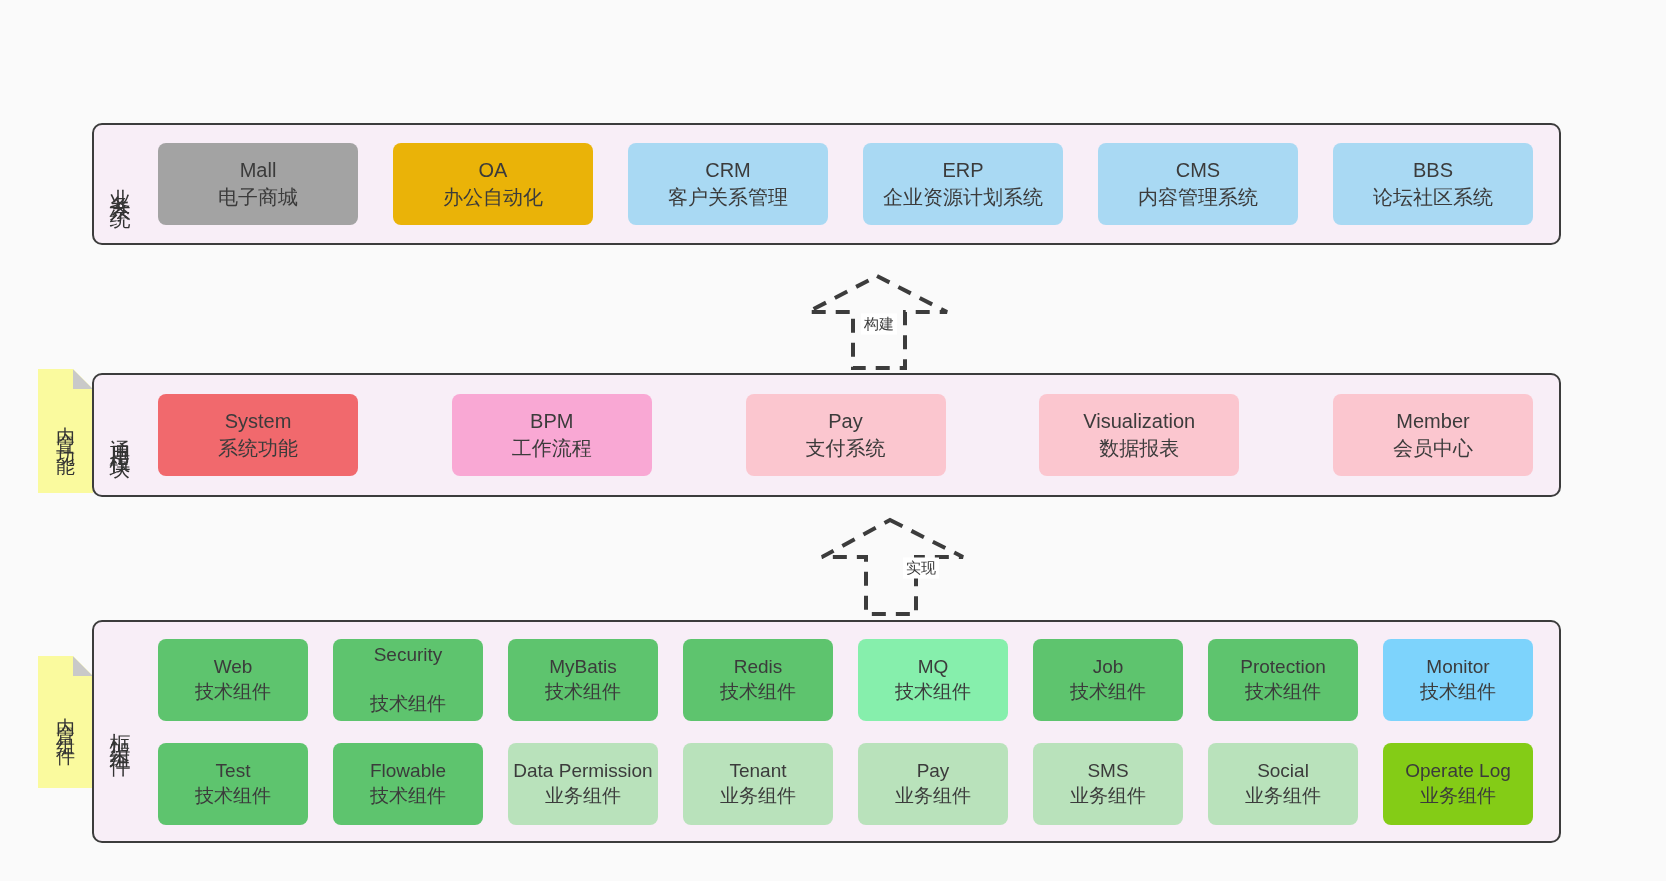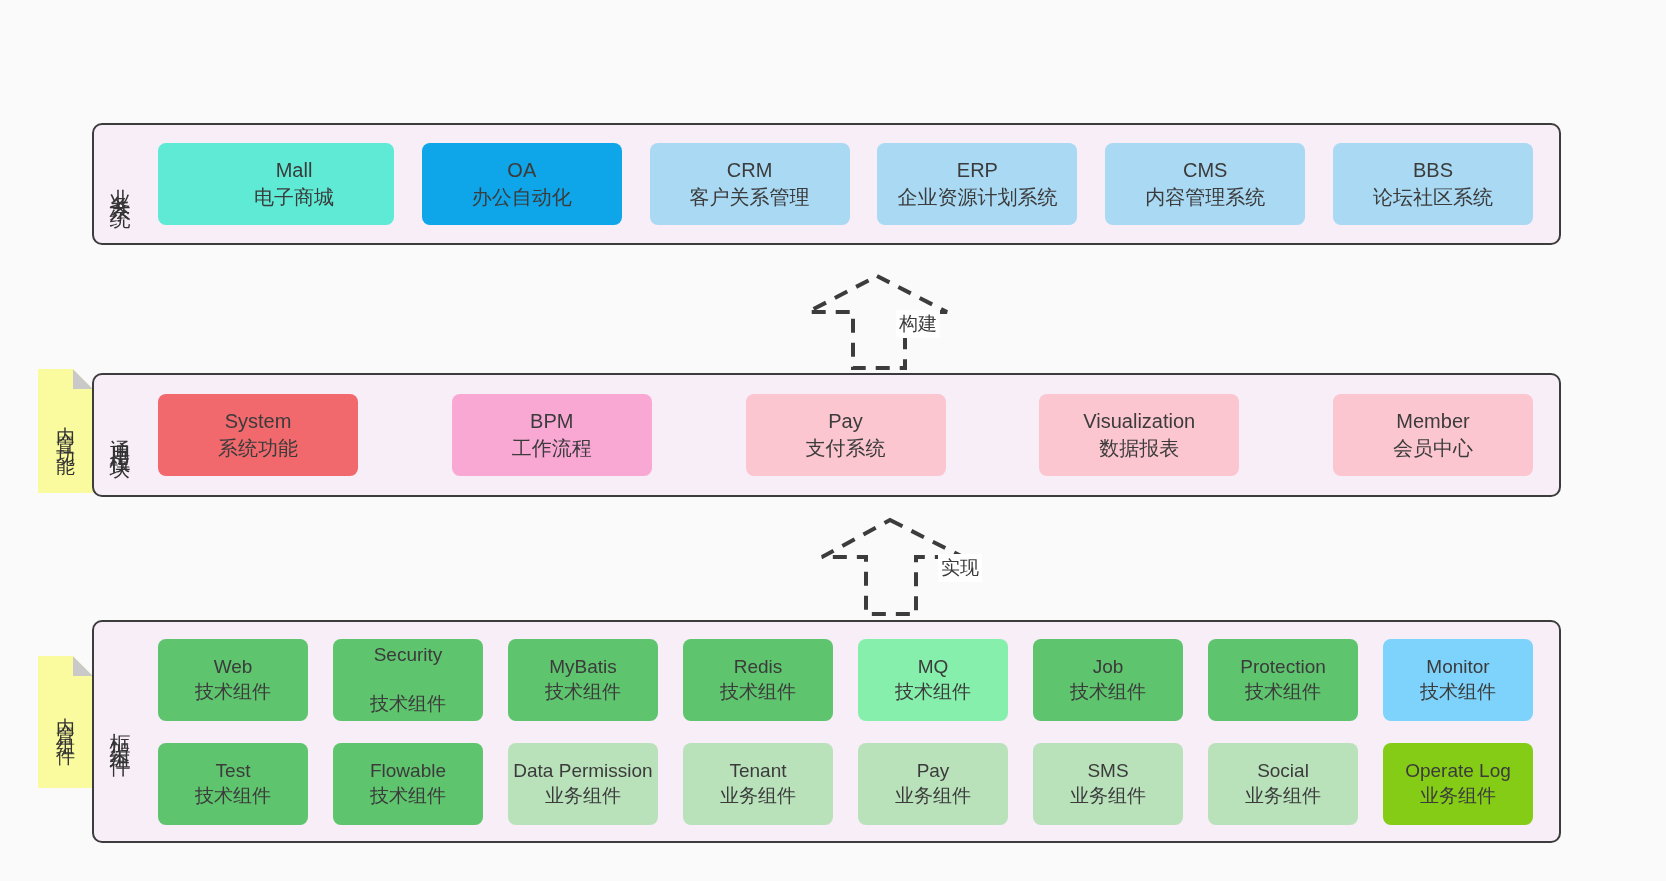--- a/index.html
+++ b/index.html
@@ -93,40 +93,39 @@
     color:#333;
     white-space:nowrap;
   }
   
   .arrow{position:absolute;z-index:1;}
   .arrow-label{
     position:absolute;
     z-index:3;
     transform:translate(-50%,-50%);
     background:#ffffff;
-    font-size:19px;
+    font-size:15px;
     padding:1px 3px;
     white-space:nowrap;
     color:#3b3b3b;
-    margin-left:39px;
   }
 </style>
 </head>
 <body>
 
 <div class="stage" style="background: rgb(250, 250, 250);">
 
   <div class="band band-1" style="background: rgb(248, 238, 247);">
     <div class="band-label">业务系统</div>
     <div class="boxes">
-      <div class="mbox" style="background: #5eead4; padding-left: 36px;">
+      <div class="mbox" style="background: #a3a3a3;">
         <div>Mall</div>
         <div>电子商城</div>
       </div>
-      <div class="mbox" style="background: #0ea5e9;">
+      <div class="mbox" style="background: #eab308;">
         <div>OA</div>
         <div>办公自动化</div>
       </div>
       <div class="mbox" style="background: rgb(169, 217, 243);">
         <div>CRM</div>
         <div>客户关系管理</div>
       </div>
       <div class="mbox" style="background: rgb(169, 217, 243);">
         <div>ERP</div>
         <div>企业资源计划系统</div>

